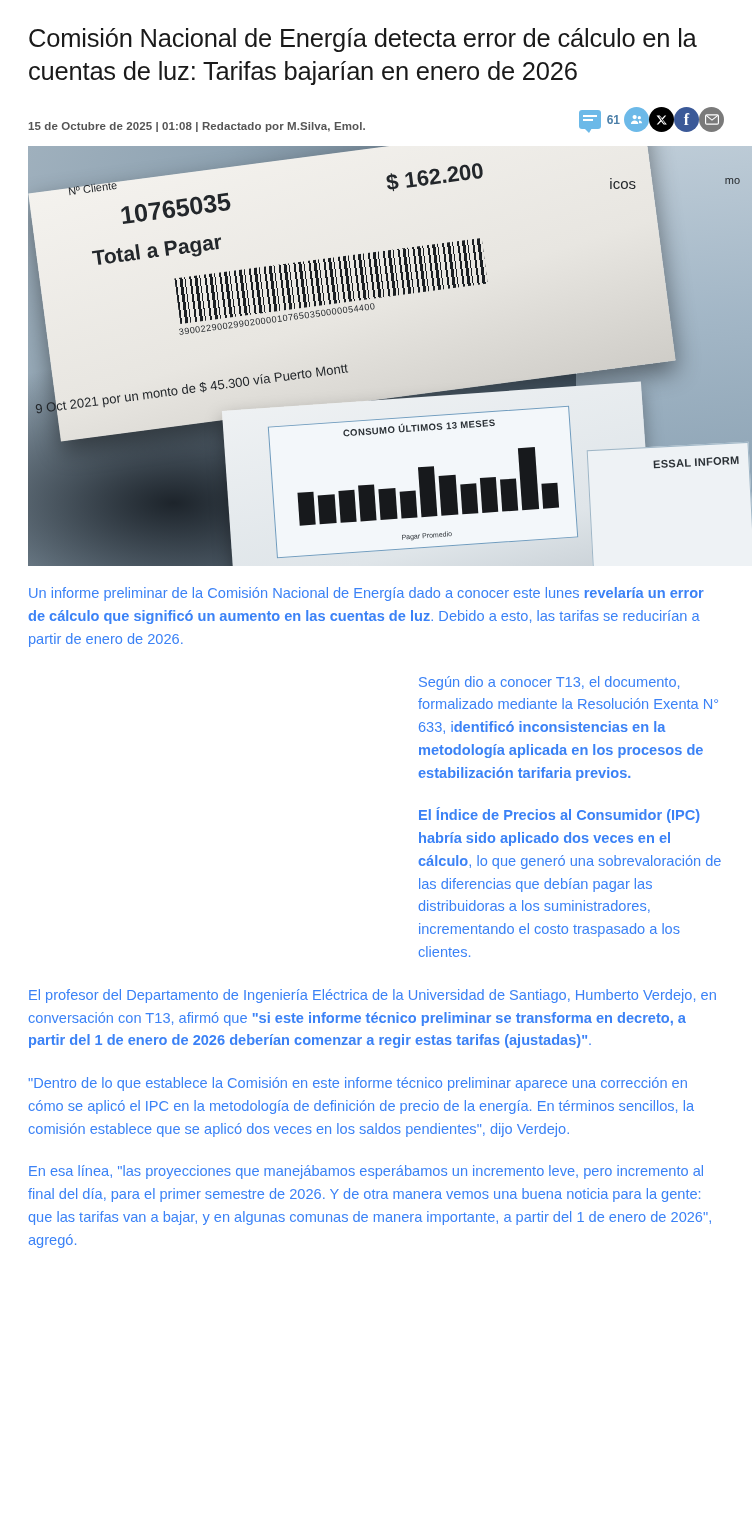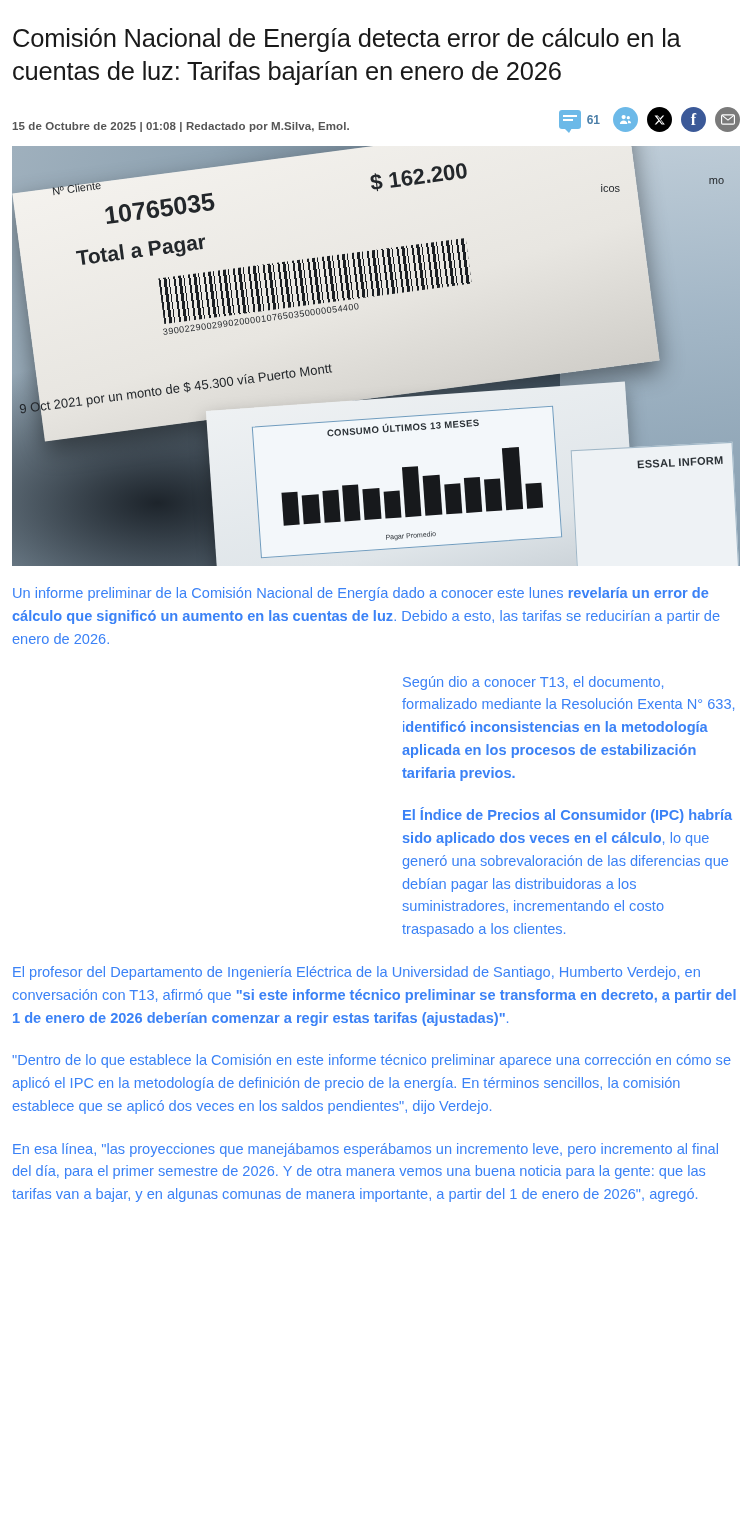--- a/index.html
+++ b/index.html
@@ -9,21 +9,21 @@
   }
   body {
     width: 752px;
     font-family: "Liberation Sans", sans-serif;
     color: #222222;
     -webkit-font-smoothing: antialiased;
   }
   .page {
     width: 752px;
     box-sizing: border-box;
-    padding: 0 12px;
+    padding: 0 28px;
   }
   .headline {
     font-size: 25.5px;
     line-height: 1.28;
     font-weight: normal;
     color: #1a1a1a;
     margin: 22px 0 0 0;
     letter-spacing: -0.2px;
   }
   .subhead {
@@ -41,21 +41,20 @@
   }
   .byline {
     font-size: 11.5px;
     font-weight: bold;
     color: #555555;
     letter-spacing: 0.1px;
   }
   .social {
     display: flex;
     align-items: center;
-    gap: 9px;
   }
   .comment-wrap {
     display: flex;
     align-items: center;
     gap: 6px;
     margin-right: 4px;
   }
   .comment-bubble {
     width: 22px;
     height: 19px;
@@ -217,21 +216,21 @@
   }
   .essal {
     position: absolute;
     right: 16px; top: 310px;
     font-size: 11px;
     font-weight: bold;
     color: #2b3136;
     transform: rotate(-3deg);
     letter-spacing: 0.3px;
   }
-  .t-right1 { right: 120px; top: 36px; font-size: 11px; color: #3b444c; }
+  .t-right1 { right: 120px; top: 29px; font-size: 15px; color: #3b444c; }
   .t-right2 { right: 16px; top: 28px; font-size: 11px; color: #3b444c; }
   .credit-bar {
     width: 728px;
     box-sizing: border-box;
     background: #e9edf0;
     border-bottom: 2px solid #6cb9e8;
     text-align: right;
     padding: 5px 8px 6px 0;
   }
   .credit {

